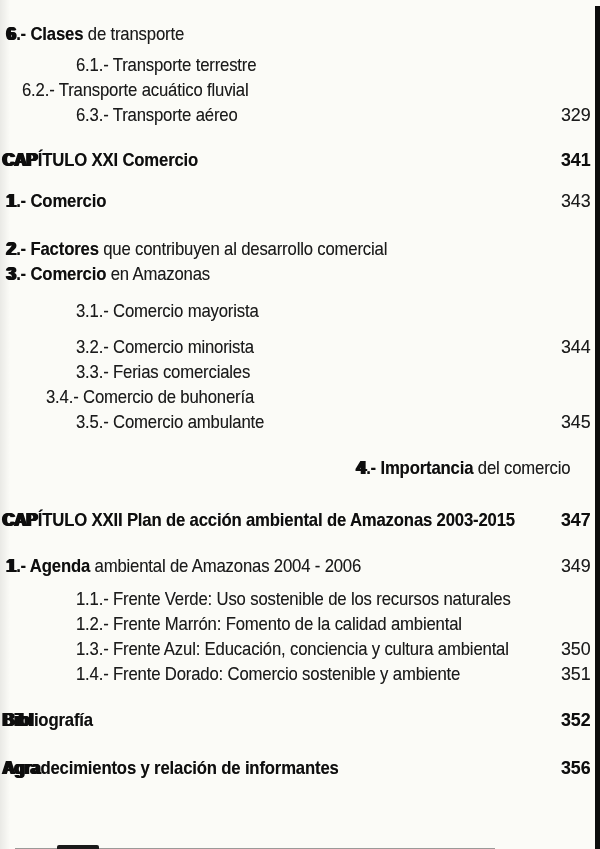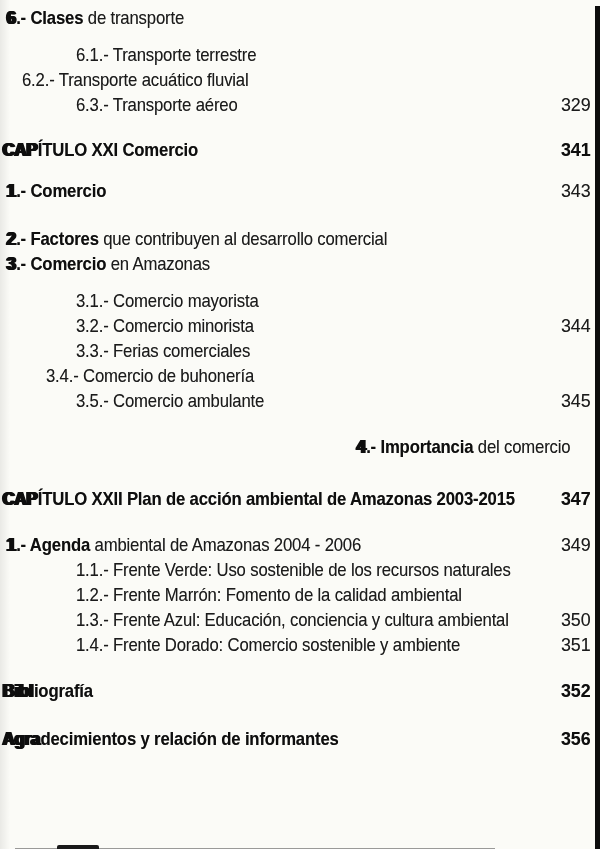--- a/index.html
+++ b/index.html
@@ -45,37 +45,37 @@
   .edge-bar { position:absolute; right:0; top:6px; bottom:0; width:5px; background:#0d0d0d; }
   .left-shade { position:absolute; left:0; top:0; bottom:0; width:10px;
     background:linear-gradient(90deg,rgba(0,0,0,0.07),rgba(0,0,0,0)); }
   .bottom-hairline { position:absolute; bottom:0; left:15px; width:480px; height:1px; background:rgba(35,35,35,0.45); }
   .bottom-smudge { position:absolute; bottom:0; left:57px; width:42px; height:4px; background:#1a1a1a; border-radius:2px 2px 0 0; }
 </style>
 </head>
 <body>
 
 <div id="toc">
-    <div class="row lvl0" style="margin-top: 0px;"><span class="label"><span class="lead">6</span><span class="strong">.- Clases</span><span> de transporte</span></span></div>
-    <div class="row lvl1" style="margin-top: 12px;"><span class="label"><span>6.1.- Transporte terrestre</span></span></div>
+    <div class="row lvl0" style="margin-top: 16px;"><span class="label"><span class="lead">6</span><span class="strong">.- Clases</span><span> de transporte</span></span></div>
+    <div class="row lvl1" style="margin-top: 6px;"><span class="label"><span>6.1.- Transporte terrestre</span></span></div>
     <div class="row lvl1" style="margin-top: 0px; padding-left: 22px;"><span class="label"><span>6.2.- Transporte acuático fluvial</span></span></div>
     <div class="row lvl1" style="margin-top: 0px;"><span class="label"><span>6.3.- Transporte aéreo</span></span><span class="num">329</span></div>
     <div class="row lvl0 chapter" style="margin-top: 20px;"><span class="label"><span class="lead">CAP</span><span class="strong">ÍTULO XXI Comercio</span></span><span class="num strong">341</span></div>
     <div class="row lvl0" style="margin-top: 16px;"><span class="label"><span class="lead">1</span><span class="strong">.- Comercio</span></span><span class="num">343</span></div>
     <div class="row lvl0" style="margin-top: 23px;"><span class="label"><span class="lead">2</span><span class="strong">.- Factores</span><span> que contribuyen al desarrollo comercial</span></span></div>
     <div class="row lvl0" style="margin-top: 0px;"><span class="label"><span class="lead">3</span><span class="strong">.- Comercio</span><span> en Amazonas</span></span></div>
     <div class="row lvl1" style="margin-top: 12px;"><span class="label"><span>3.1.- Comercio mayorista</span></span></div>
-    <div class="row lvl1" style="margin-top: 0px;"><span class="label"><span>3.2.- Comercio minorista</span></span><span class="num">344</span></div>
+    <div class="row lvl1" style="margin-top: 11px;"><span class="label"><span>3.2.- Comercio minorista</span></span><span class="num">344</span></div>
     <div class="row lvl1" style="margin-top: 0px;"><span class="label"><span>3.3.- Ferias comerciales</span></span></div>
     <div class="row lvl1" style="margin-top: 0px; padding-left: 46px;"><span class="label"><span>3.4.- Comercio de buhonería</span></span></div>
     <div class="row lvl1" style="margin-top: 0px;"><span class="label"><span>3.5.- Comercio ambulante</span></span><span class="num">345</span></div>
     <div class="row lvl0" style="margin-top: 21px; text-align: right;"><span class="label"><span class="lead">4</span><span class="strong">.- Importancia</span><span> del comercio</span></span></div>
     <div class="row lvl0 chapter" style="margin-top: 27px;"><span class="label"><span class="lead">CAP</span><span class="strong">ÍTULO XXII Plan de acción ambiental de Amazonas 2003-2015</span></span><span class="num strong">347</span></div>
     <div class="row lvl0" style="margin-top: 21px;"><span class="label"><span class="lead">1</span><span class="strong">.- Agenda</span><span> ambiental de Amazonas 2004 - 2006</span></span><span class="num">349</span></div>
-    <div class="row lvl1" style="margin-top: 0px;"><span class="label"><span>1.1.- Frente Verde: Uso sostenible de los recursos naturales</span></span></div>
+    <div class="row lvl1" style="margin-top: 8px;"><span class="label"><span>1.1.- Frente Verde: Uso sostenible de los recursos naturales</span></span></div>
     <div class="row lvl1" style="margin-top: 0px;"><span class="label"><span>1.2.- Frente Marrón: Fomento de la calidad ambiental</span></span></div>
     <div class="row lvl1" style="margin-top: 0px;"><span class="label"><span>1.3.- Frente Azul: Educación, conciencia y cultura ambiental</span></span><span class="num">350</span></div>
     <div class="row lvl1" style="margin-top: 0px;"><span class="label"><span>1.4.- Frente Dorado: Comercio sostenible y ambiente</span></span><span class="num">351</span></div>
     <div class="row lvl0 chapter" style="margin-top: 21px;"><span class="label"><span class="lead">Bibl</span><span class="strong">iografía</span></span><span class="num strong">352</span></div>
     <div class="row lvl0 chapter" style="margin-top: 23px;"><span class="label"><span class="lead">Agra</span><span class="strong">decimientos y relación de informantes</span></span><span class="num strong">356</span></div>
   </div>
 
 <div class="left-shade"></div>
 <div class="edge-bar"></div>
 <div class="bottom-hairline"></div>

